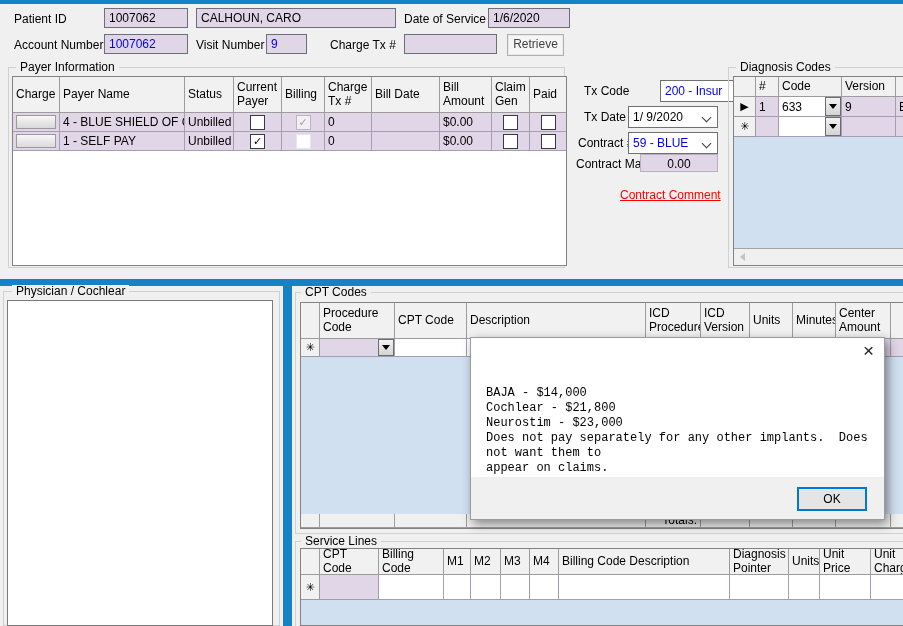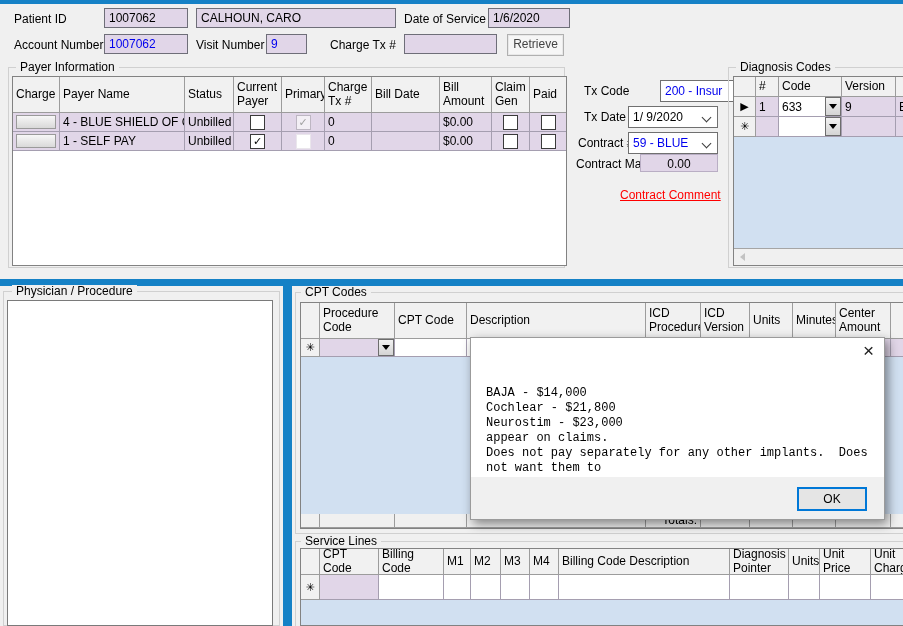--- a/index.html
+++ b/index.html
@@ -73,21 +73,21 @@
 <div class="btn" style="left:507px;top:34px;width:57px;height:22px">Retrieve</div>
 
 <div class="gbox" style="left:8px;top:67px;width:557px;height:201px"></div>
 <div class="gboxlbl" style="left:16px;top:61px">Payer Information</div>
 <div class="grid" style="left:12px;top:76px;width:555px;height:190px">
   <div class="grow" style="height:36px">
     <div class="hc" style="width:47px">Charge</div>
     <div class="hc" style="width:125px">Payer Name</div>
     <div class="hc" style="width:49px">Status</div>
     <div class="hc" style="width:48px">Current Payer</div>
-    <div class="hc" style="width:43px">Primary</div>
+    <div class="hc" style="width:43px">Billing</div>
     <div class="hc" style="width:47px">Charge Tx #</div>
     <div class="hc" style="width:68px">Bill Date</div>
     <div class="hc" style="width:52px">Bill Amount</div>
     <div class="hc" style="width:38px">Claim Gen</div>
     <div class="hc" style="width:37px">Paid</div>
   </div>
   <div class="grow" style="height:19px">
     <div class="dc cc" style="width:47px">
         <span class="chargebtn"></span>
       </div>
@@ -188,21 +188,21 @@
   <div class="filler"></div>
   <div class="sbar">
       <span class="sbtri"></span>
     </div>
 </div>
 
 <div class="bar" style="left:0;top:279px;width:903px;height:7px"></div>
 <div class="bar" style="left:283px;top:286px;width:9px;height:340px"></div>
 
 <div class="gbox" style="left:3px;top:291px;width:277px;height:335px"></div>
-<div class="gboxlbl" style="left:12px;top:285px">Physician / Procedure</div>
+<div class="gboxlbl" style="left:12px;top:285px">Physician / Cochlear</div>
 <div class="listbox" style="left:7px;top:300px;width:266px;height:326px"></div>
 
 <div class="gbox" style="left:295px;top:292px;width:615px;height:242px"></div>
 <div class="gboxlbl" style="left:301px;top:286px">CPT Codes</div>
 <div class="grid" style="left:300px;top:302px;width:610px;height:227px">
   <div class="grow" style="height:36px">
     <div class="hc" style="width:19px"></div>
     <div class="hc" style="width:75px">Procedure Code</div>
     <div class="hc" style="width:72px">CPT Code</div>
     <div class="hc" style="width:179px">Description</div>
@@ -277,19 +277,19 @@
   </div>
   <div class="filler"></div>
 </div>
 
 <div class="dialog">
   <span class="dlgclose">×</span>
   <div class="dlgbody">
     <div class="dlgline">BAJA - $14,000</div>
     <div class="dlgline">Cochlear - $21,800</div>
     <div class="dlgline">Neurostim - $23,000</div>
+    <div class="dlgline">Does not pay separately for any other implants.  Does not want them to</div>
     <div class="dlgline">appear on claims.</div>
-    <div class="dlgline">Does not pay separately for any other implants.  Does not want them to</div>
   </div>
   <div class="dlgfooter">
     <button class="okbtn">OK</button>
   </div>
 </div>
 
 </body></html>

